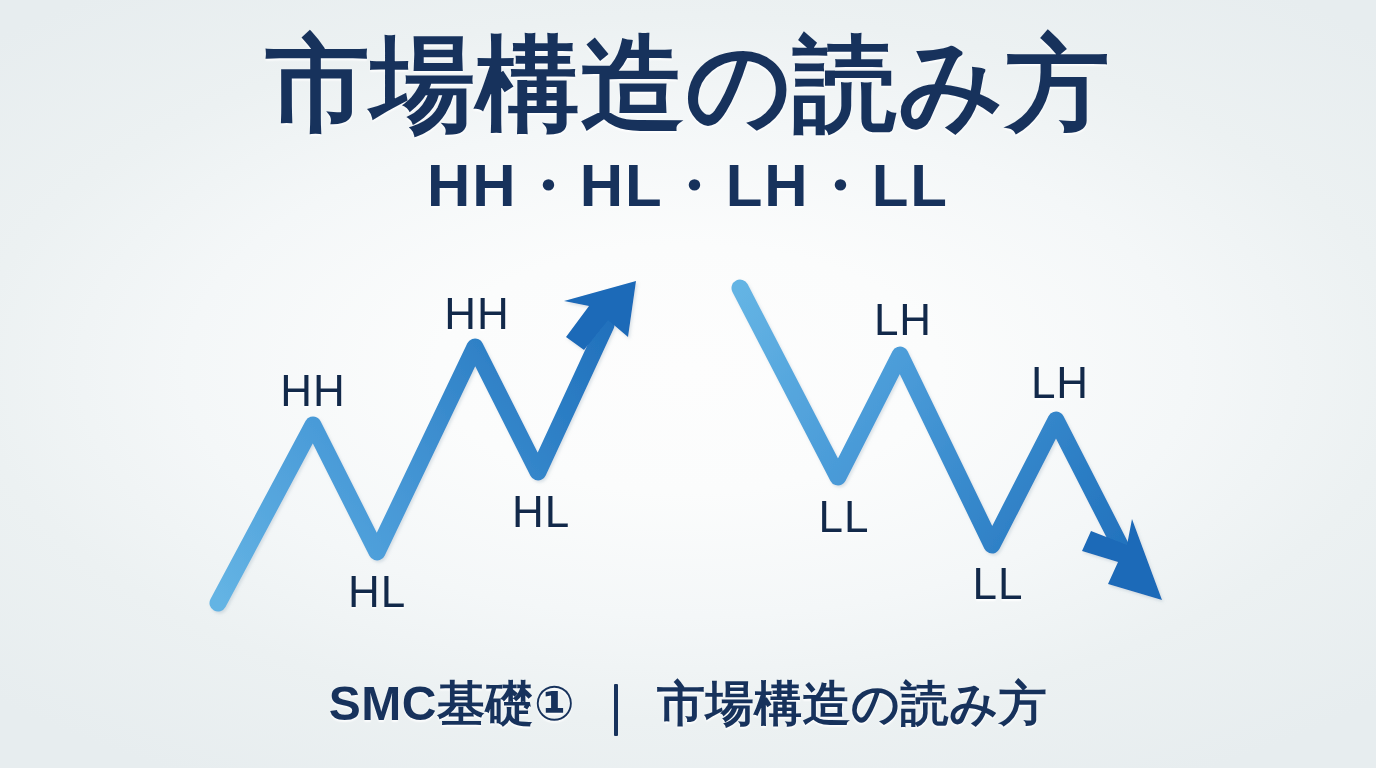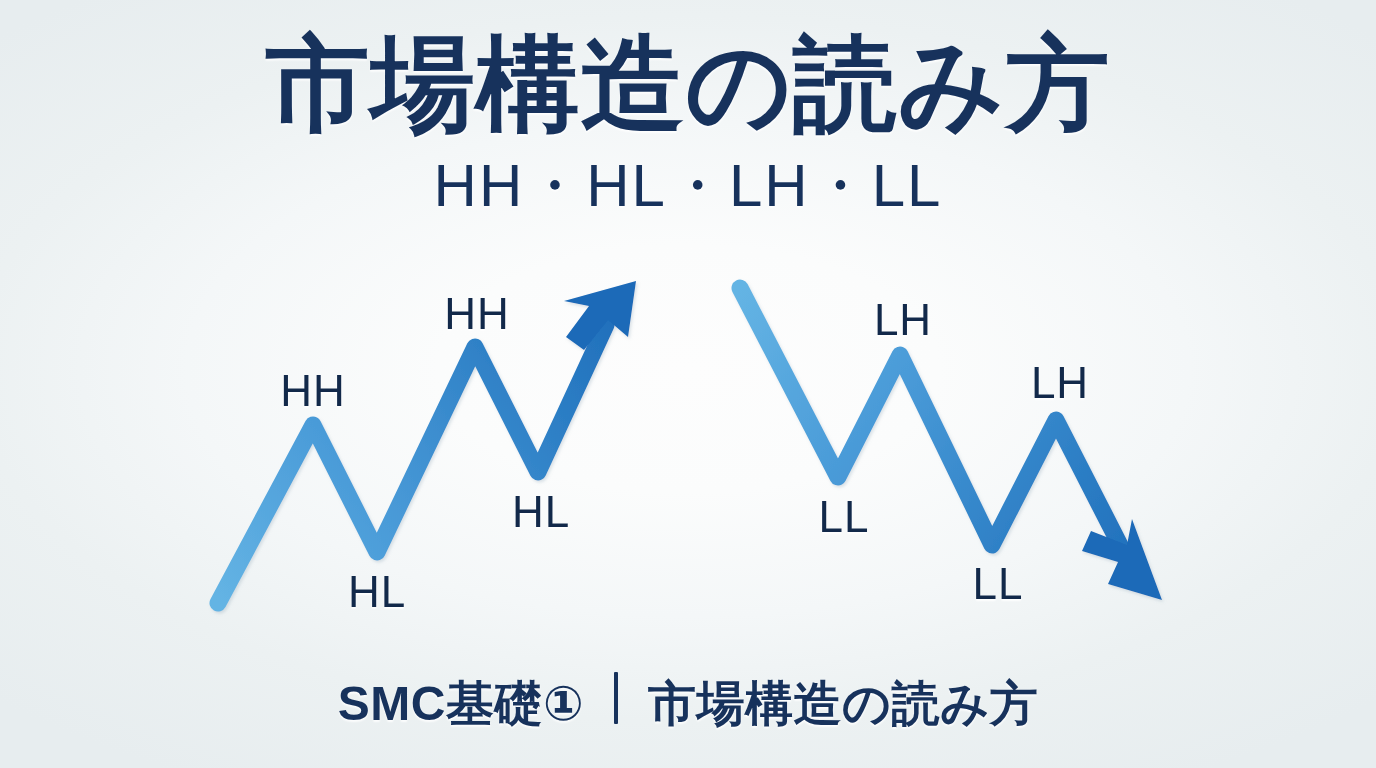--- a/index.html
+++ b/index.html
@@ -46,21 +46,21 @@
     color: #17325c;
     text-shadow: 0 2px 2px rgba(255,255,255,0.85);
     white-space: nowrap;
   }
 
   #subtitle {
     margin: 0;
     padding-top: 4px;
     font-size: 60px;
     line-height: 1.1;
-    font-weight: 400;
+    font-weight: 700;
     letter-spacing: 2px;
     color: #17325c;
     text-shadow: 0 2px 2px rgba(255,255,255,0.8);
     white-space: nowrap;
   }
 
   
   #diagram {
     position: absolute;
     top: 0;
@@ -82,23 +82,23 @@
     transform: translate(-50%, -50%);
   }
 
   
   #footer {
     position: absolute;
     left: 0;
     bottom: 32px;
     width: 1376px;
     display: flex;
-    align-items: flex-start;
+    align-items: flex-end;
     justify-content: center;
-    gap: 30px;
+    gap: 39px;
   }
   .footer-text {
     font-size: 48px;
     font-weight: 700;
     letter-spacing: 0.5px;
     color: #17325c;
     text-shadow: 0 2px 2px rgba(255,255,255,0.85);
     white-space: nowrap;
   }
   #footer-separator {

